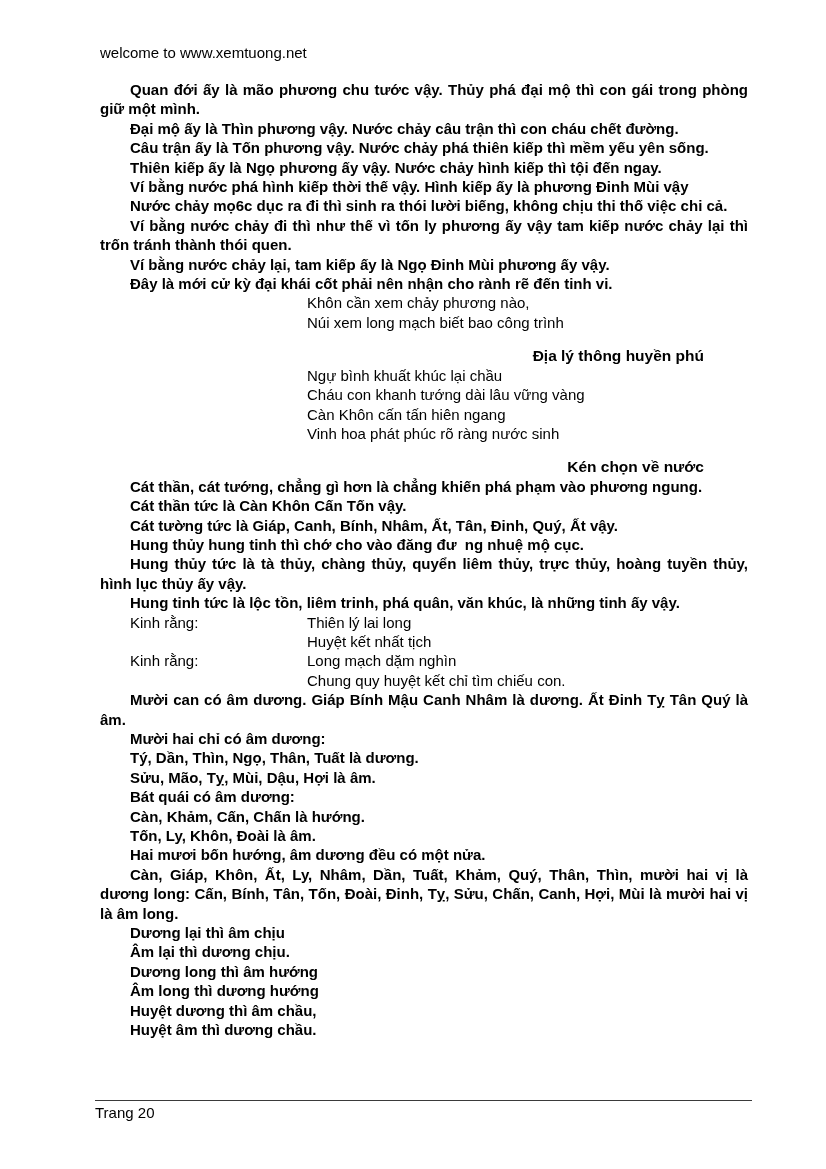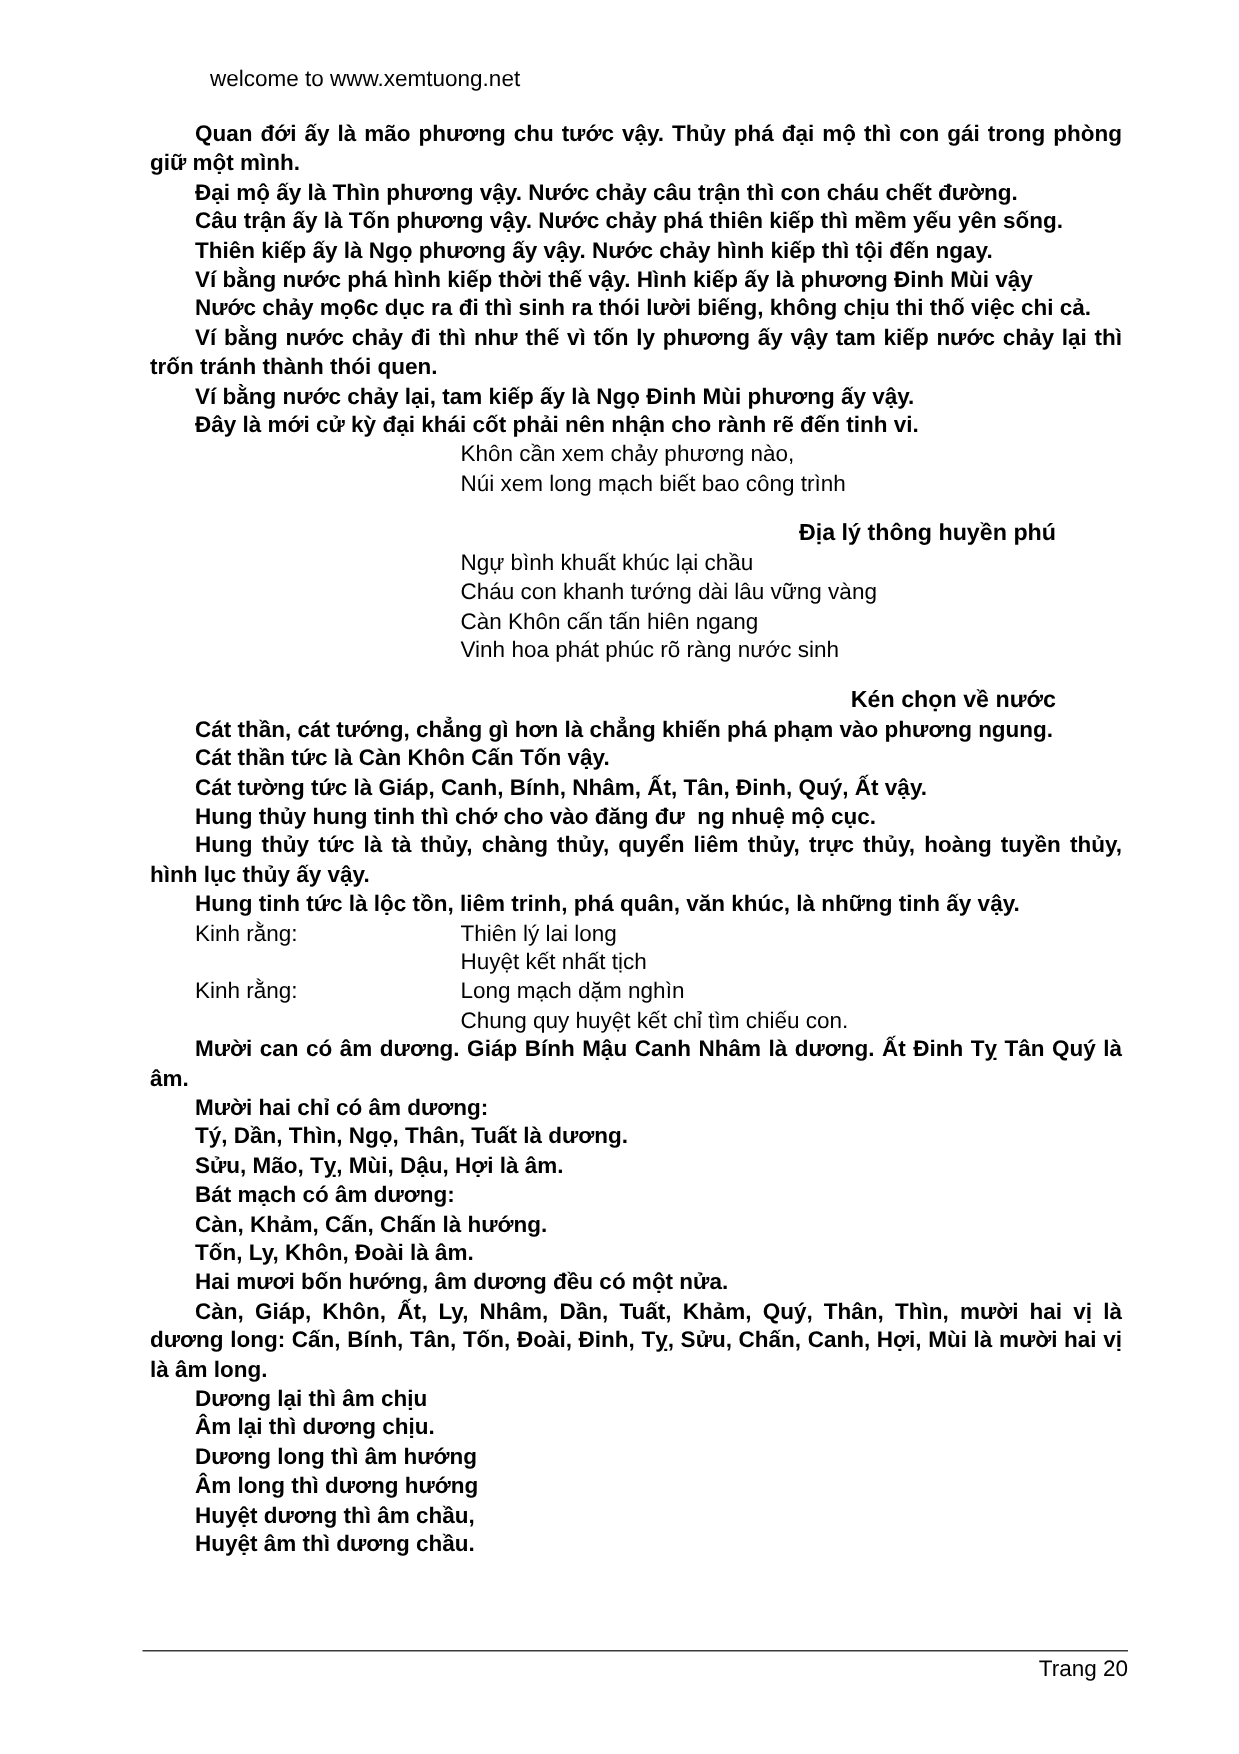--- a/index.html
+++ b/index.html
@@ -1,36 +1,36 @@
 <!DOCTYPE html>
 <html><head>
 <meta charset="utf-8">
 <style>
   html,body{margin:0;padding:0;}
   body{
     width:826px;height:1169px;background:#ffffff;color:#000;
     font-family:"Liberation Sans", sans-serif;position:relative;overflow:hidden;
   }
   .page{position:absolute;left:0;top:0;width:826px;height:1169px;background:#fff;}
-  .hdr{position:absolute;left:100px;top:44px;font-size:15px;line-height:18px;margin-left:40px;}
+  .hdr{position:absolute;left:100px;top:44px;font-size:15px;line-height:18px;}
   .content{
     position:absolute;left:100px;top:80px;width:648px;
     font-size:15px;line-height:19.4px;
   }
   .para{text-align:justify;text-indent:30px;margin:0;font-weight:bold;}
   .quote{margin-left:207px;}
   .heading{
     font-weight:bold;text-align:right;margin:14px 0 0 0;
     transform:translateX(-44px);font-size:15.5px;
   }
   .kinh-row{display:flex;padding-left:30px;margin:0;}
   .kinh-label{width:177px;flex:0 0 177px;}
   .kinh-text{flex:1;}
   .footer-line{position:absolute;left:95px;top:1100px;width:657px;border-top:1.4px solid #3a3a3a;height:0;}
-  .page-num{position:absolute;left:95px;top:1104px;width:657px;text-align:right;font-size:15px;}
+  .page-num{position:absolute;left:95px;top:1104px;width:657px;text-align:left;font-size:15px;}
 </style>
 </head>
 <body>
 
 <div class="page">
 
   <div class="hdr">welcome to www.xemtuong.net</div>
 
   <div class="content">
 
@@ -75,21 +75,21 @@
     </div>
     <div class="kinh-row">
       <span class="kinh-label"></span>
       <span class="kinh-text">Chung quy huyệt kết chỉ tìm chiếu con.</span>
     </div>
 
     <p class="para">Mười can có âm dương. Giáp Bính Mậu Canh Nhâm là dương. Ất Đinh Tỵ Tân Quý là âm.</p>
     <p class="para">Mười hai chỉ có âm dương:</p>
     <p class="para">Tý, Dần, Thìn, Ngọ, Thân, Tuất là dương.</p>
     <p class="para">Sửu, Mão, Tỵ, Mùi, Dậu, Hợi là âm.</p>
-    <p class="para">Bát mạch có âm dương:</p>
+    <p class="para">Bát quái có âm dương:</p>
     <p class="para">Càn, Khảm, Cấn, Chấn là hướng.</p>
     <p class="para">Tốn, Ly, Khôn, Đoài là âm.</p>
     <p class="para">Hai mươi bốn hướng, âm dương đều có một nửa.</p>
     <p class="para">Càn, Giáp, Khôn, Ất, Ly, Nhâm, Dần, Tuất, Khảm, Quý, Thân, Thìn, mười hai vị là dương long: Cấn, Bính, Tân, Tốn, Đoài, Đinh, Tỵ, Sửu, Chấn, Canh, Hợi, Mùi là mười hai vị là âm long.</p>
     <p class="para">Dương lại thì âm chịu</p>
     <p class="para">Âm lại thì dương chịu.</p>
     <p class="para">Dương long thì âm hướng</p>
     <p class="para">Âm long thì dương hướng</p>
     <p class="para">Huyệt dương thì âm chầu,</p>
     <p class="para">Huyệt âm thì dương chầu.</p>

